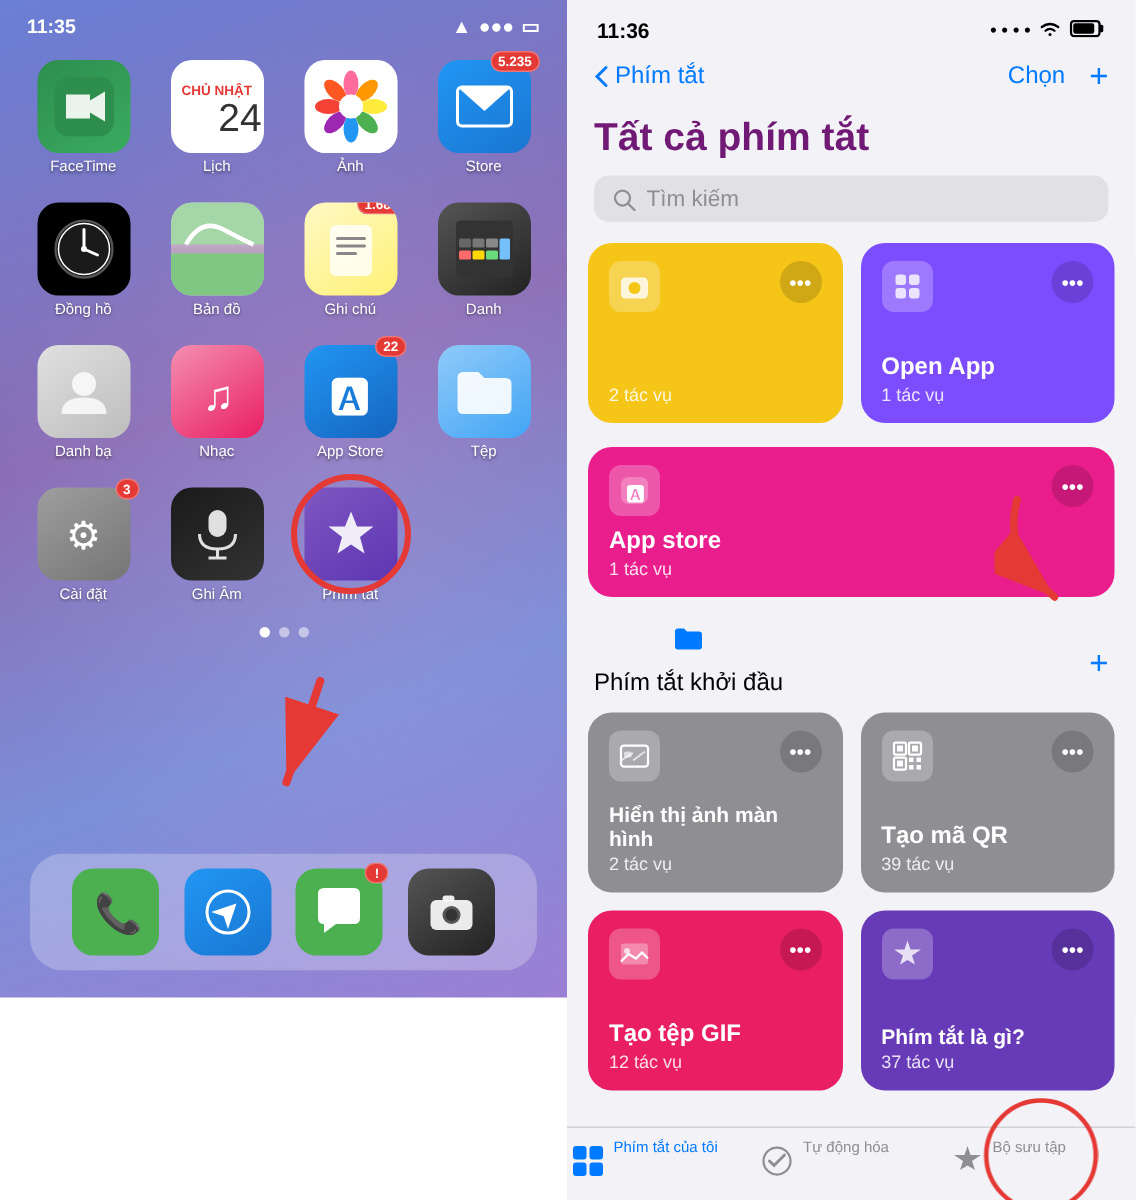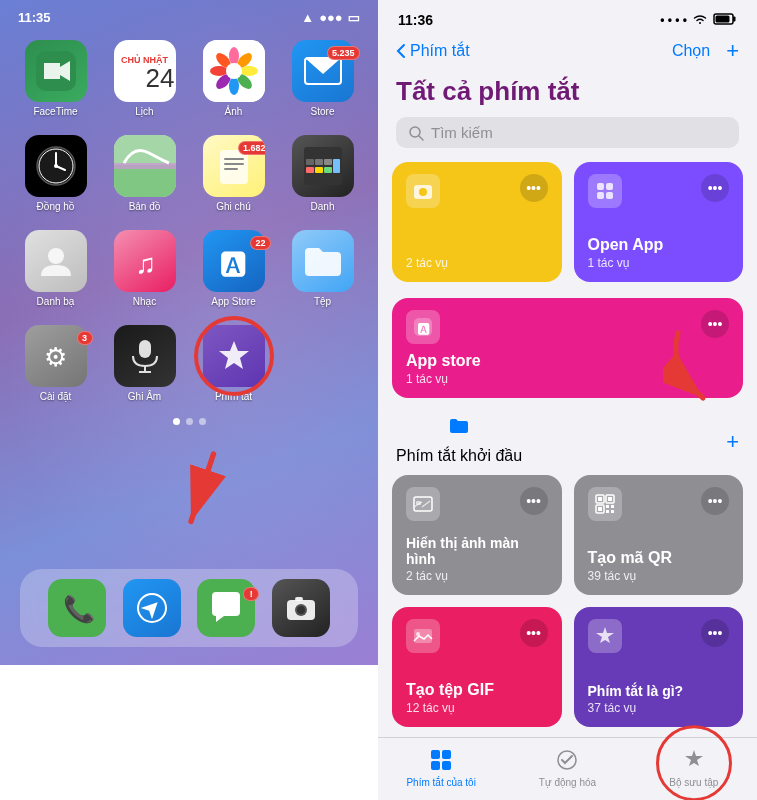--- a/index.html
+++ b/index.html
@@ -89,21 +89,20 @@
       right: -6px;
       background: #e53935;
       color: white;
       font-size: 9px;
       font-weight: bold;
       border-radius: 10px;
       padding: 1px 4px;
       min-width: 16px;
       text-align: center;
       border: 1.5px solid rgba(255,255,255,0.3);
-      margin-top: 12px;
     }
 
     
     .facetime-bg { background: linear-gradient(145deg, #2d8e4e, #3aab60); }
     .calendar-bg { background: white; color: #333; }
     .mail-bg { background: linear-gradient(145deg, #2196f3, #1976d2); }
     .clock-bg { background: black; }
     .apple-bg { background: linear-gradient(145deg, #555, #222); }
     .contacts-bg { background: linear-gradient(145deg, #e0e0e0, #bdbdbd); }
     .music-bg { background: linear-gradient(145deg, #f48fb1, #e91e63); }
@@ -360,22 +359,22 @@
     .tab-bar {
       display: flex;
       border-top: 1px solid #d1d1d6;
       background: rgba(242,242,247,0.95);
       padding: 8px 0 12px;
     }
 
     .tab-item {
       flex: 1;
       display: flex;
-      flex-direction: column;
-      align-items: center;
+      flex-direction: row;
+      align-items: flex-start;
       gap: 3px;
       cursor: pointer;
     }
 
     .tab-icon {
       width: 28px;
       height: 28px;
       display: flex;
       align-items: center;
       justify-content: center;

